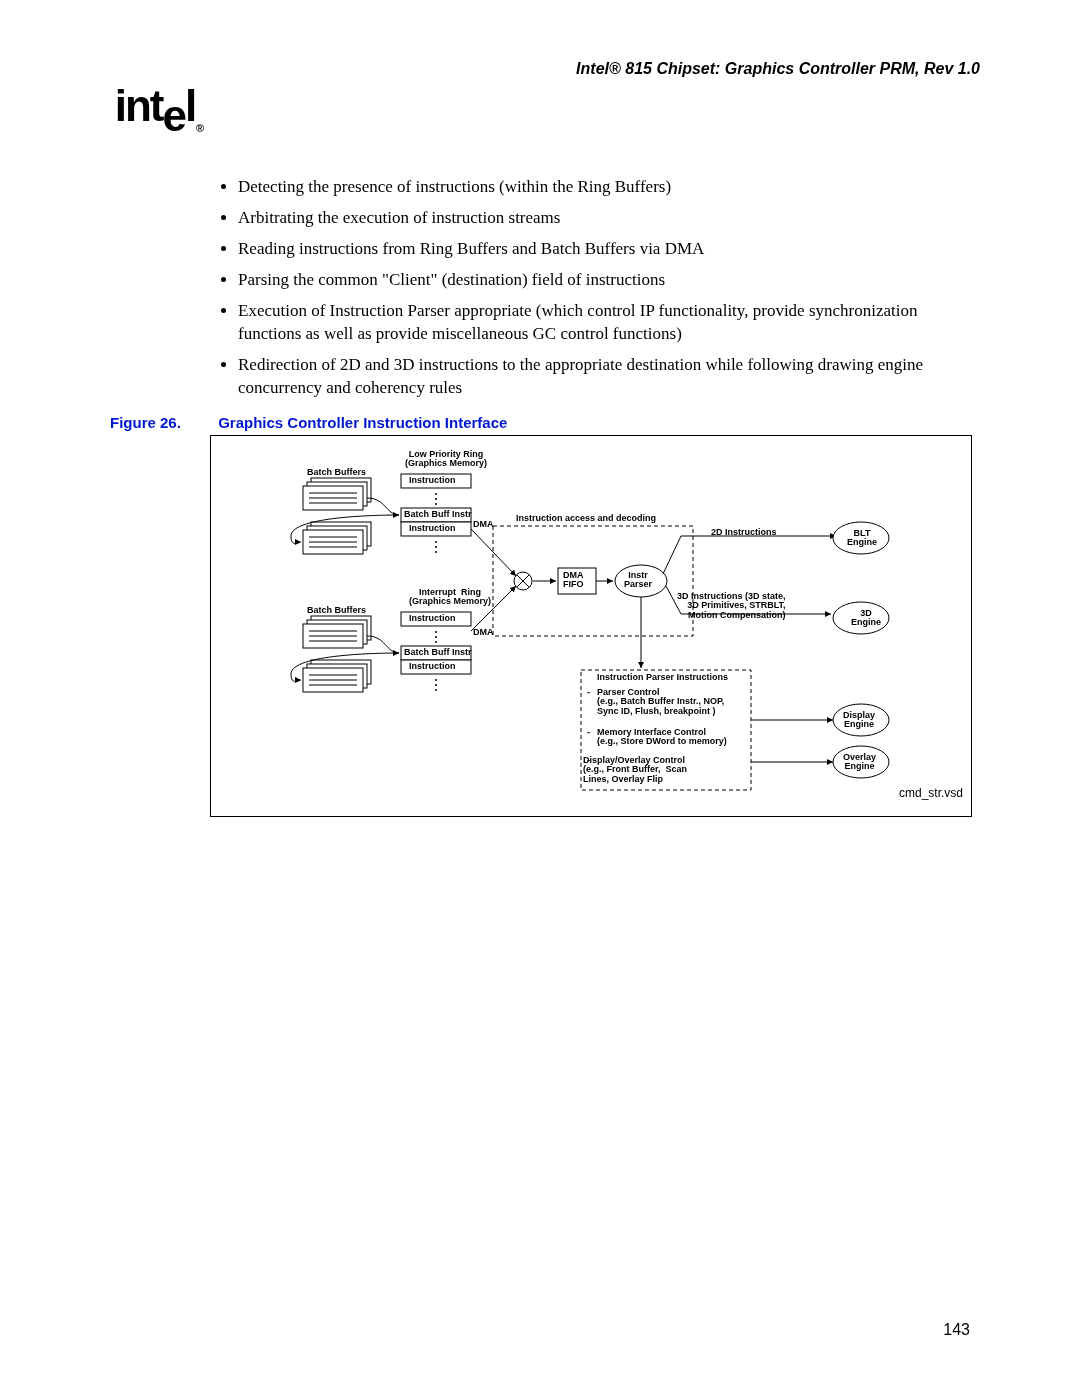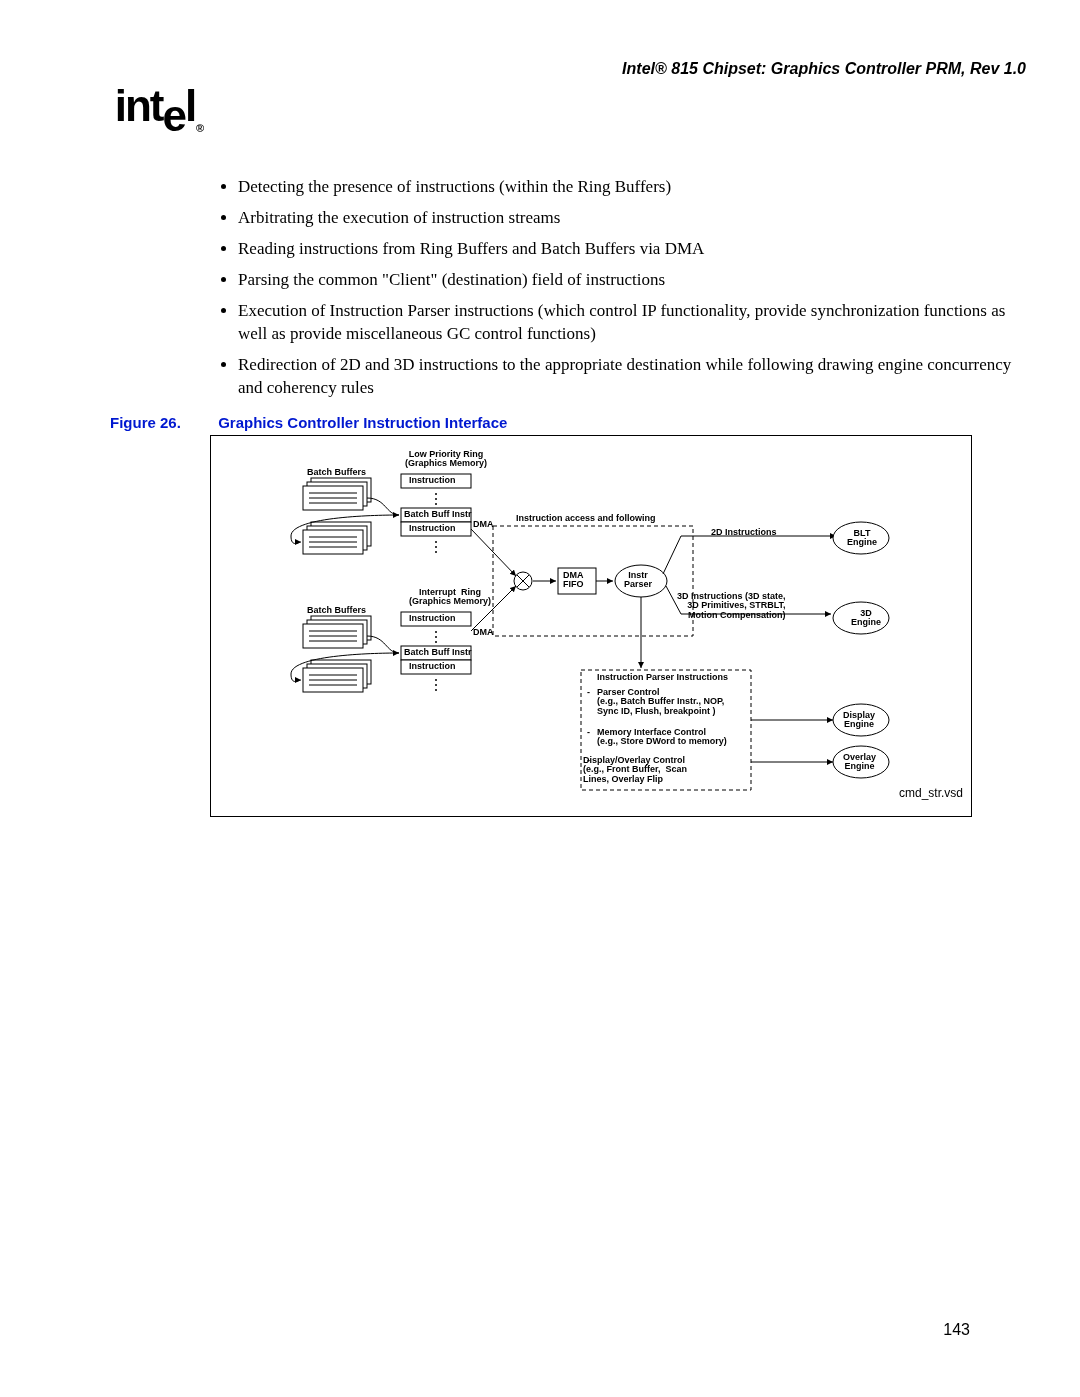--- a/index.html
+++ b/index.html
@@ -5,21 +5,21 @@
   body {
     margin: 0;
     background: #fff;
     font-family: "Times New Roman", Times, serif;
     color: #000;
     width: 1080px;
     height: 1397px;
     position: relative;
   }
   .page {
-    padding: 60px 54px 40px 110px;
+    padding: 60px 100px 40px 110px;
     box-sizing: border-box;
     width: 100%;
     height: 100%;
     position: relative;
   }
   .running-header {
     font-family: Arial, Helvetica, sans-serif;
     font-style: italic;
     font-weight: bold;
     font-size: 16px;
@@ -120,21 +120,21 @@
     int<span class="dropped-e">e</span>l<span class="sub">®</span>
   </div>
 
 
 
   <ul class="bullets">
     <li>Detecting the presence of instructions (within the Ring Buffers)</li>
     <li>Arbitrating the execution of instruction streams</li>
     <li>Reading instructions from Ring Buffers and Batch Buffers via DMA</li>
     <li>Parsing the common "Client" (destination) field of instructions</li>
-    <li>Execution of Instruction Parser instructions (which control IP functionality, provide synchronization functions as well as provide miscellaneous GC control functions)</li>
+    <li>Execution of Instruction Parser appropriate (which control IP functionality, provide synchronization functions as well as provide miscellaneous GC control functions)</li>
     <li>Redirection of 2D and 3D instructions to the appropriate destination while following drawing engine concurrency and coherency rules</li>
   </ul>
 
   <div class="figure-caption">
     <span class="fignum">Figure 26.</span>
     <span>Graphics Controller Instruction Interface</span>
   </div>
 
   <div class="figure-box">
     <svg width="760" height="380" viewBox="0 0 760 380">
@@ -239,21 +239,21 @@
     <div class="lbl" style="left:262px; top:84px;">DMA</div>
 
     <div class="lbl" style="left:184px; top:152px; width:110px;">Interrupt  Ring
 (Graphics Memory)</div>
     <div class="lbl" style="left:96px; top:170px;">Batch Buffers</div>
     <div class="lbl" style="left:198px; top:178px;">Instruction</div>
     <div class="lbl" style="left:193px; top:212px;">Batch Buff Instr</div>
     <div class="lbl" style="left:198px; top:226px;">Instruction</div>
     <div class="lbl" style="left:262px; top:192px;">DMA</div>
 
-    <div class="lbl" style="left:305px; top:78px;">Instruction access and following</div>
+    <div class="lbl" style="left:305px; top:78px;">Instruction access and decoding</div>
     <div class="lbl" style="left:352px; top:135px;">DMA
 FIFO</div>
     <div class="lbl" style="left:413px; top:135px;">Instr
 Parser</div>
 
     <div class="lbl" style="left:500px; top:92px;">2D Instructions</div>
     <div class="lbl" style="left:466px; top:156px; text-align:right;">3D Instructions (3D state,
 3D Primitives, STRBLT,
 Motion Compensation)</div>
 

